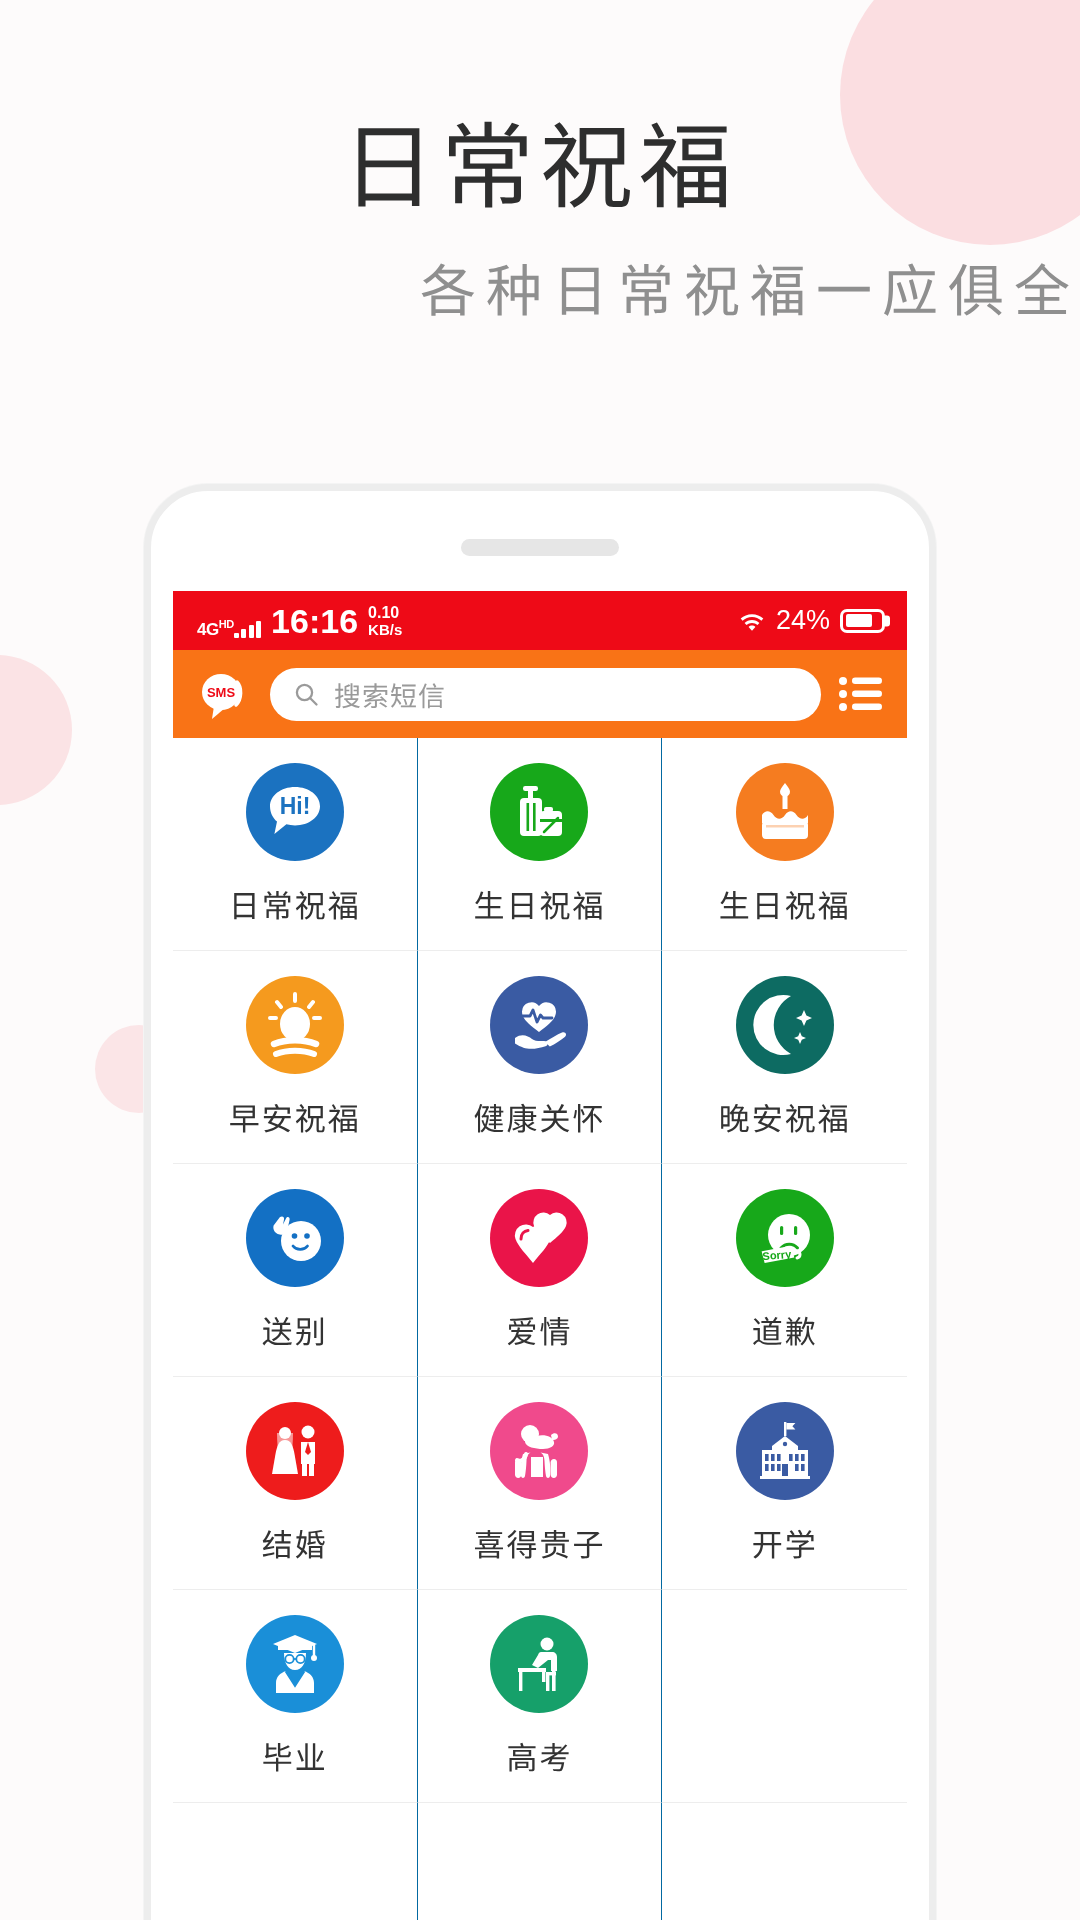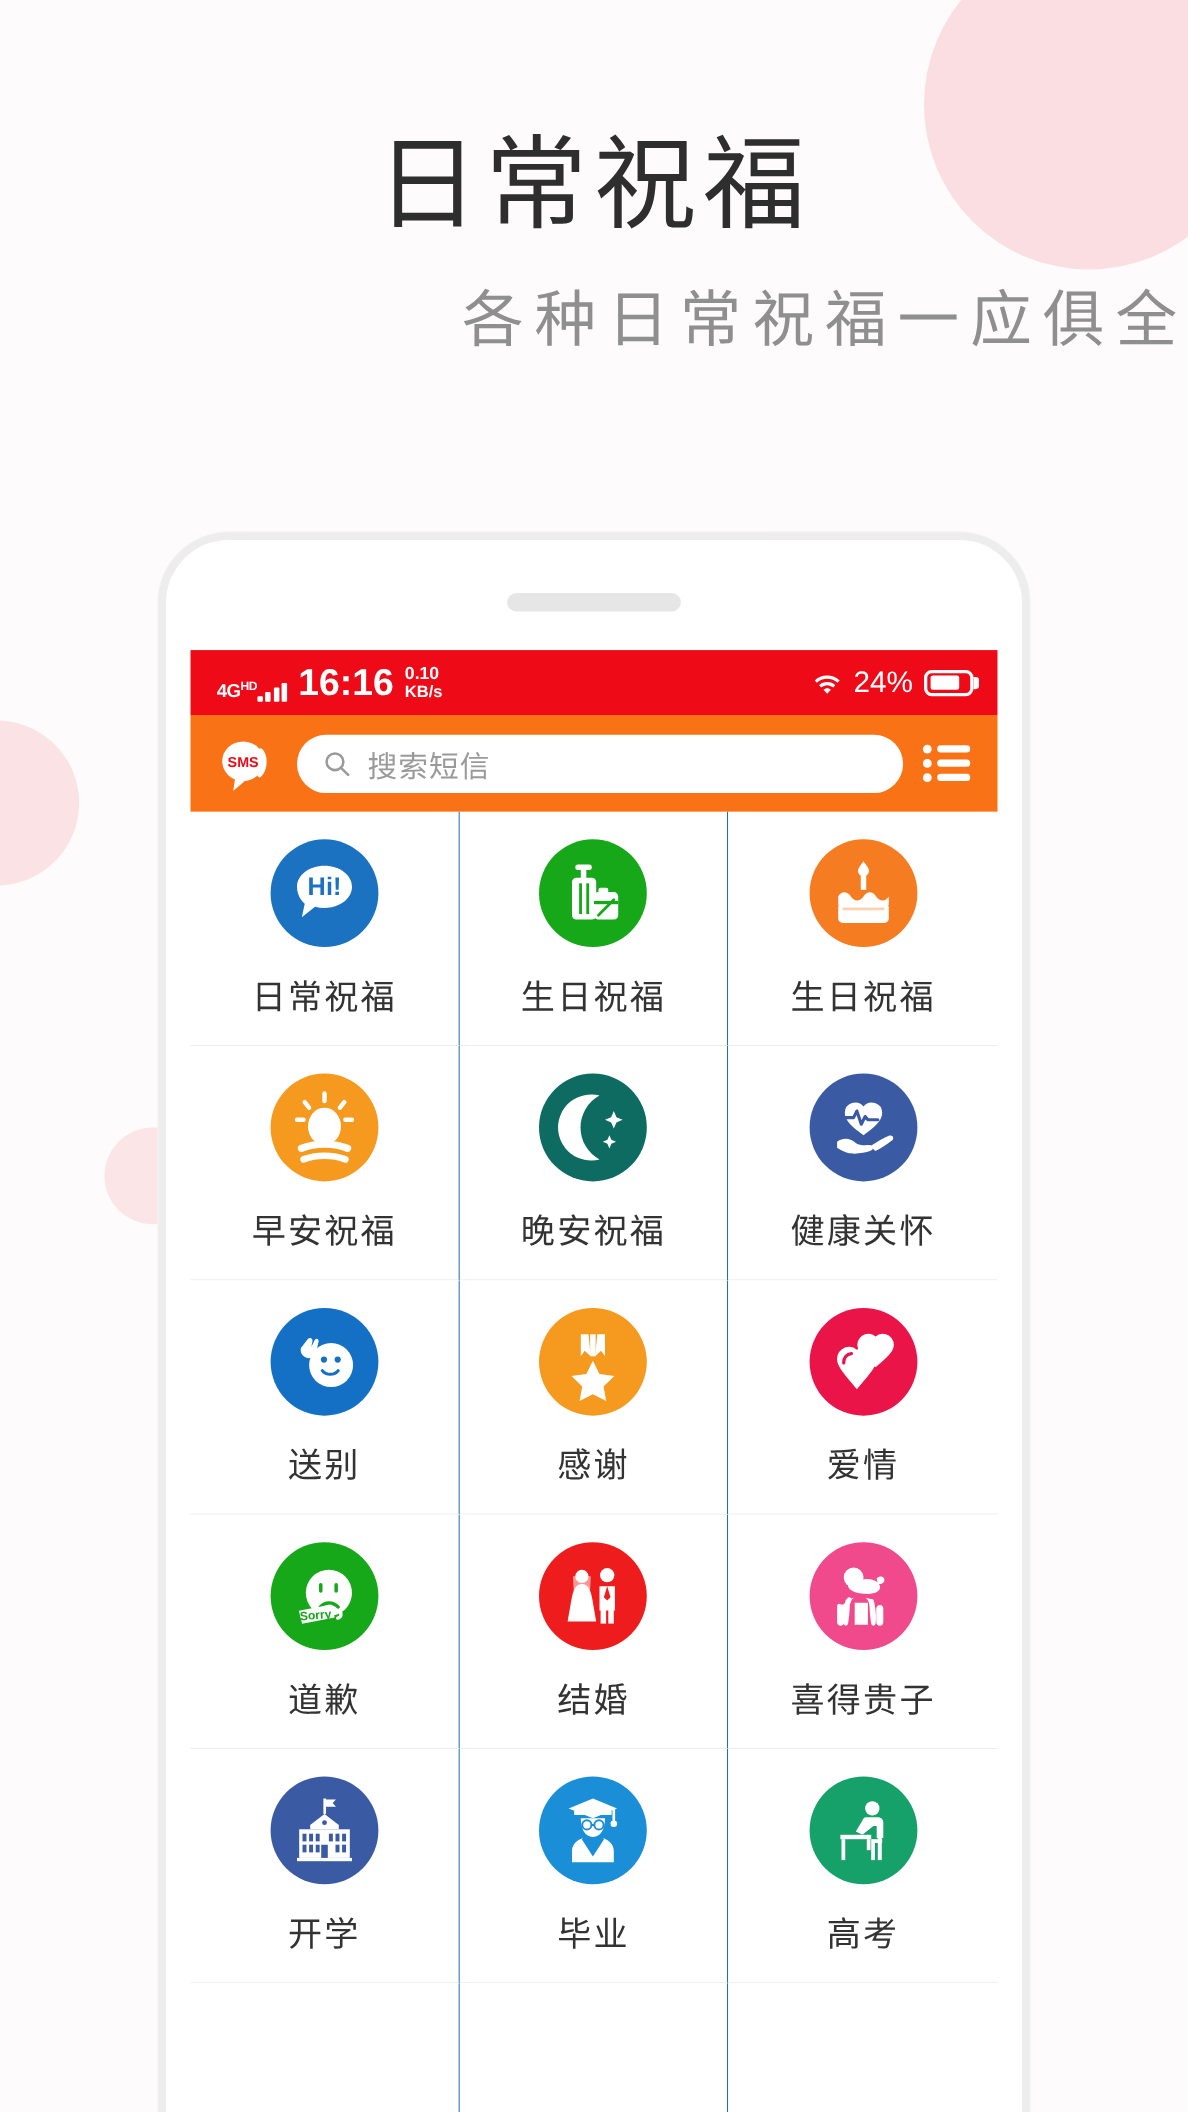--- a/index.html
+++ b/index.html
@@ -270,66 +270,55 @@
               <ellipse cx="49" cy="48" rx="15" ry="17" fill="#fff"></ellipse>
               <path d="M49 18v7M31 26l4 5M67 26l-4 5M24 42h6M68 42h6" stroke="#fff" stroke-width="4" stroke-linecap="round"></path>
               <path d="M28 68c12-5 30-5 42 0" stroke="#fff" stroke-width="6.5" fill="none" stroke-linecap="round"></path>
               <path d="M30 78c11-4.5 27-4.5 38 0" stroke="#fff" stroke-width="6" fill="none" stroke-linecap="round"></path>
             </svg>
           </span>
           <span class="cell-label">早安祝福</span>
         </div>
 
         <div class="cell">
-          <span class="icon-circle" style="background:#0d6b62">
-            <svg viewBox="0 0 98 98" width="98" height="98" aria-hidden="true">
-              <path d="M55 20a30 30 0 1 0 0 58 33 33 0 0 1 0-58z" fill="#fff"></path>
-              <path d="M68 34l2.4 5.6L76 42l-5.6 2.4L68 50l-2.4-5.6L60 42l5.6-2.4z" fill="#fff"></path>
-              <path d="M64 56l1.8 4.2L70 62l-4.2 1.8L64 68l-1.8-4.2L58 62l4.2-1.8z" fill="#fff"></path>
-            </svg>
-          </span>
-          <span class="cell-label">晚安祝福</span>
-        </div>
-
-        <div class="cell">
           <span class="icon-circle" style="background:#3a5ba3">
             <svg viewBox="0 0 98 98" width="98" height="98" aria-hidden="true">
               <path d="M49 56c-10-7.5-17-13-17-20.5A9.5 9.5 0 0 1 49 30a9.5 9.5 0 0 1 17 5.5C66 43 59 48.5 49 56z" fill="#fff"></path>
               <path d="M33 40h7l3-6 4 12 3.5-7 2.5 3h9" stroke="#3a5ba3" stroke-width="2.8" fill="none" stroke-linecap="round" stroke-linejoin="round"></path>
               <path d="M25 62c7-5 13-2 17 1 3 2.2 7 2.2 12 2 4-.1 5 4 1.5 5.2-7 2.5-16 3.5-22 1.5-3-1-5.5-2.4-8.5-4.2z" fill="#fff"></path>
               <path d="M55 66c6-3.5 12-7.5 17-9.5 3.5-1.4 5.5 2.2 2.8 4.4-4.2 3.4-9.5 7-15 9.5" fill="#fff"></path>
             </svg>
           </span>
           <span class="cell-label">健康关怀</span>
+        </div>
+
+        <div class="cell">
+          <span class="icon-circle" style="background:#0d6b62">
+            <svg viewBox="0 0 98 98" width="98" height="98" aria-hidden="true">
+              <path d="M55 20a30 30 0 1 0 0 58 33 33 0 0 1 0-58z" fill="#fff"></path>
+              <path d="M68 34l2.4 5.6L76 42l-5.6 2.4L68 50l-2.4-5.6L60 42l5.6-2.4z" fill="#fff"></path>
+              <path d="M64 56l1.8 4.2L70 62l-4.2 1.8L64 68l-1.8-4.2L58 62l4.2-1.8z" fill="#fff"></path>
+            </svg>
+          </span>
+          <span class="cell-label">晚安祝福</span>
         </div>
 
         <div class="cell">
           <span class="icon-circle" style="background:#1370c4">
             <svg viewBox="0 0 98 98" width="98" height="98" aria-hidden="true">
               <circle cx="55" cy="52" r="20" fill="#fff"></circle>
               <circle cx="48.5" cy="47" r="2.8" fill="#1370c4"></circle>
               <circle cx="61" cy="47" r="2.8" fill="#1370c4"></circle>
               <path d="M47 57c3.5 4.5 11 4.5 14.5 0" stroke="#1370c4" stroke-width="2.8" fill="none" stroke-linecap="round"></path>
               <path d="M34 28c2.5-1.5 4.5 0 4 2.5l-1 5 3-6c1.3-2.5 4-1.5 3.6 1.2l-2 9c-1 4.5-5 7-9 5.6-4-1.4-6-5-5-8.8z" fill="#fff"></path>
             </svg>
           </span>
           <span class="cell-label">送别</span>
         </div>
 
-        <div class="cell">
-          <span class="icon-circle" style="background:#f59a1e">
-            <svg viewBox="0 0 98 98" width="98" height="98" aria-hidden="true">
-              <path d="M38 24h7l2 20-5.5-5-3.5 5z" fill="#fff"></path>
-              <path d="M53 24h7l0 20-3.5-5-5.5 5z" fill="#fff"></path>
-              <rect x="46.5" y="24" width="5" height="20" fill="#fff"></rect>
-              <path d="M49 48l6 12 13.5 2-9.8 9.4 2.4 13.3L49 78.4 36.9 84.7l2.4-13.3L29.5 62l13.5-2z" fill="#fff"></path>
-            </svg>
-          </span>
-          <span class="cell-label">感谢</span>
-        </div>
 
         <div class="cell">
           <span class="icon-circle" style="background:#ea1449">
             <svg viewBox="0 0 98 98" width="98" height="98" aria-hidden="true">
               <path d="M60 26a10 10 0 0 1 16 11c-2.5 6-9 11-16 17-7-6-13.5-11-16-17a10 10 0 0 1 16-11z" fill="#fff"></path>
               <path d="M43 38a11 11 0 0 1 17.5 12C57.5 58 50 65 43 74c-7-9-14.5-16-17.5-24A11 11 0 0 1 43 38z" fill="#fff"></path>
               <path d="M31 50c0-5 3-8 7-8.5" stroke="#ea1449" stroke-width="3" fill="none" stroke-linecap="round"></path>
             </svg>
           </span>
           <span class="cell-label">爱情</span>

